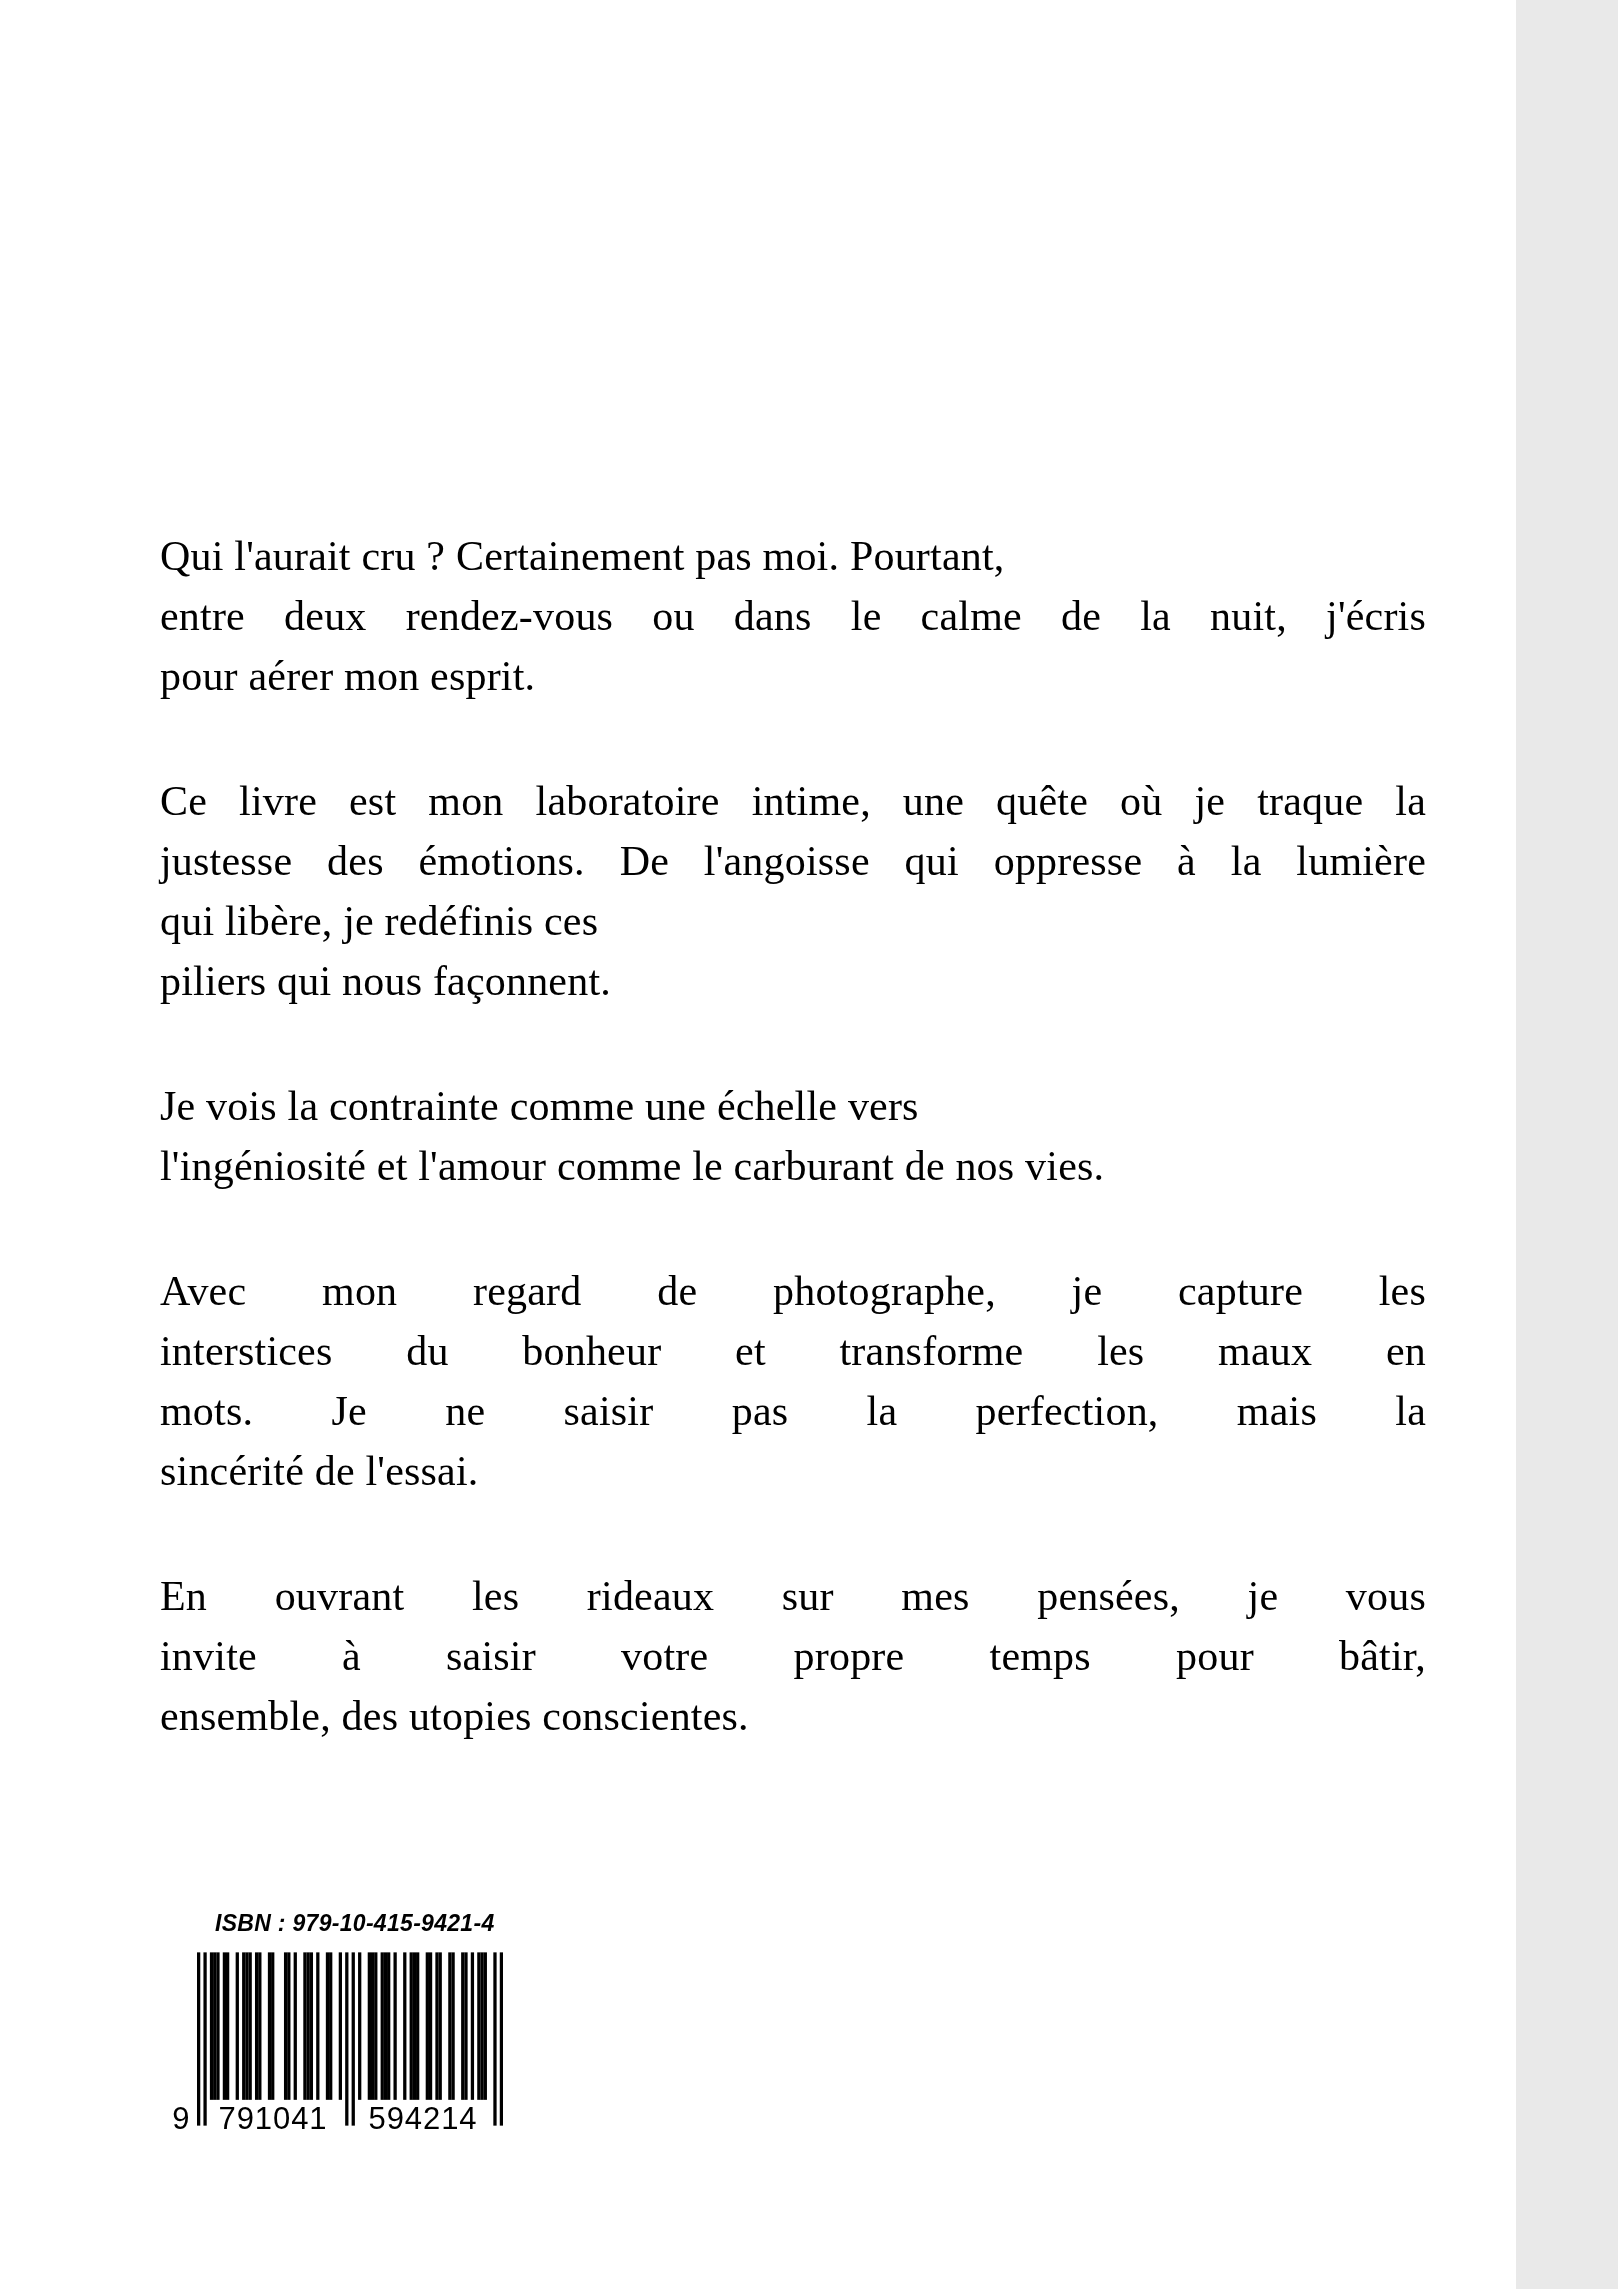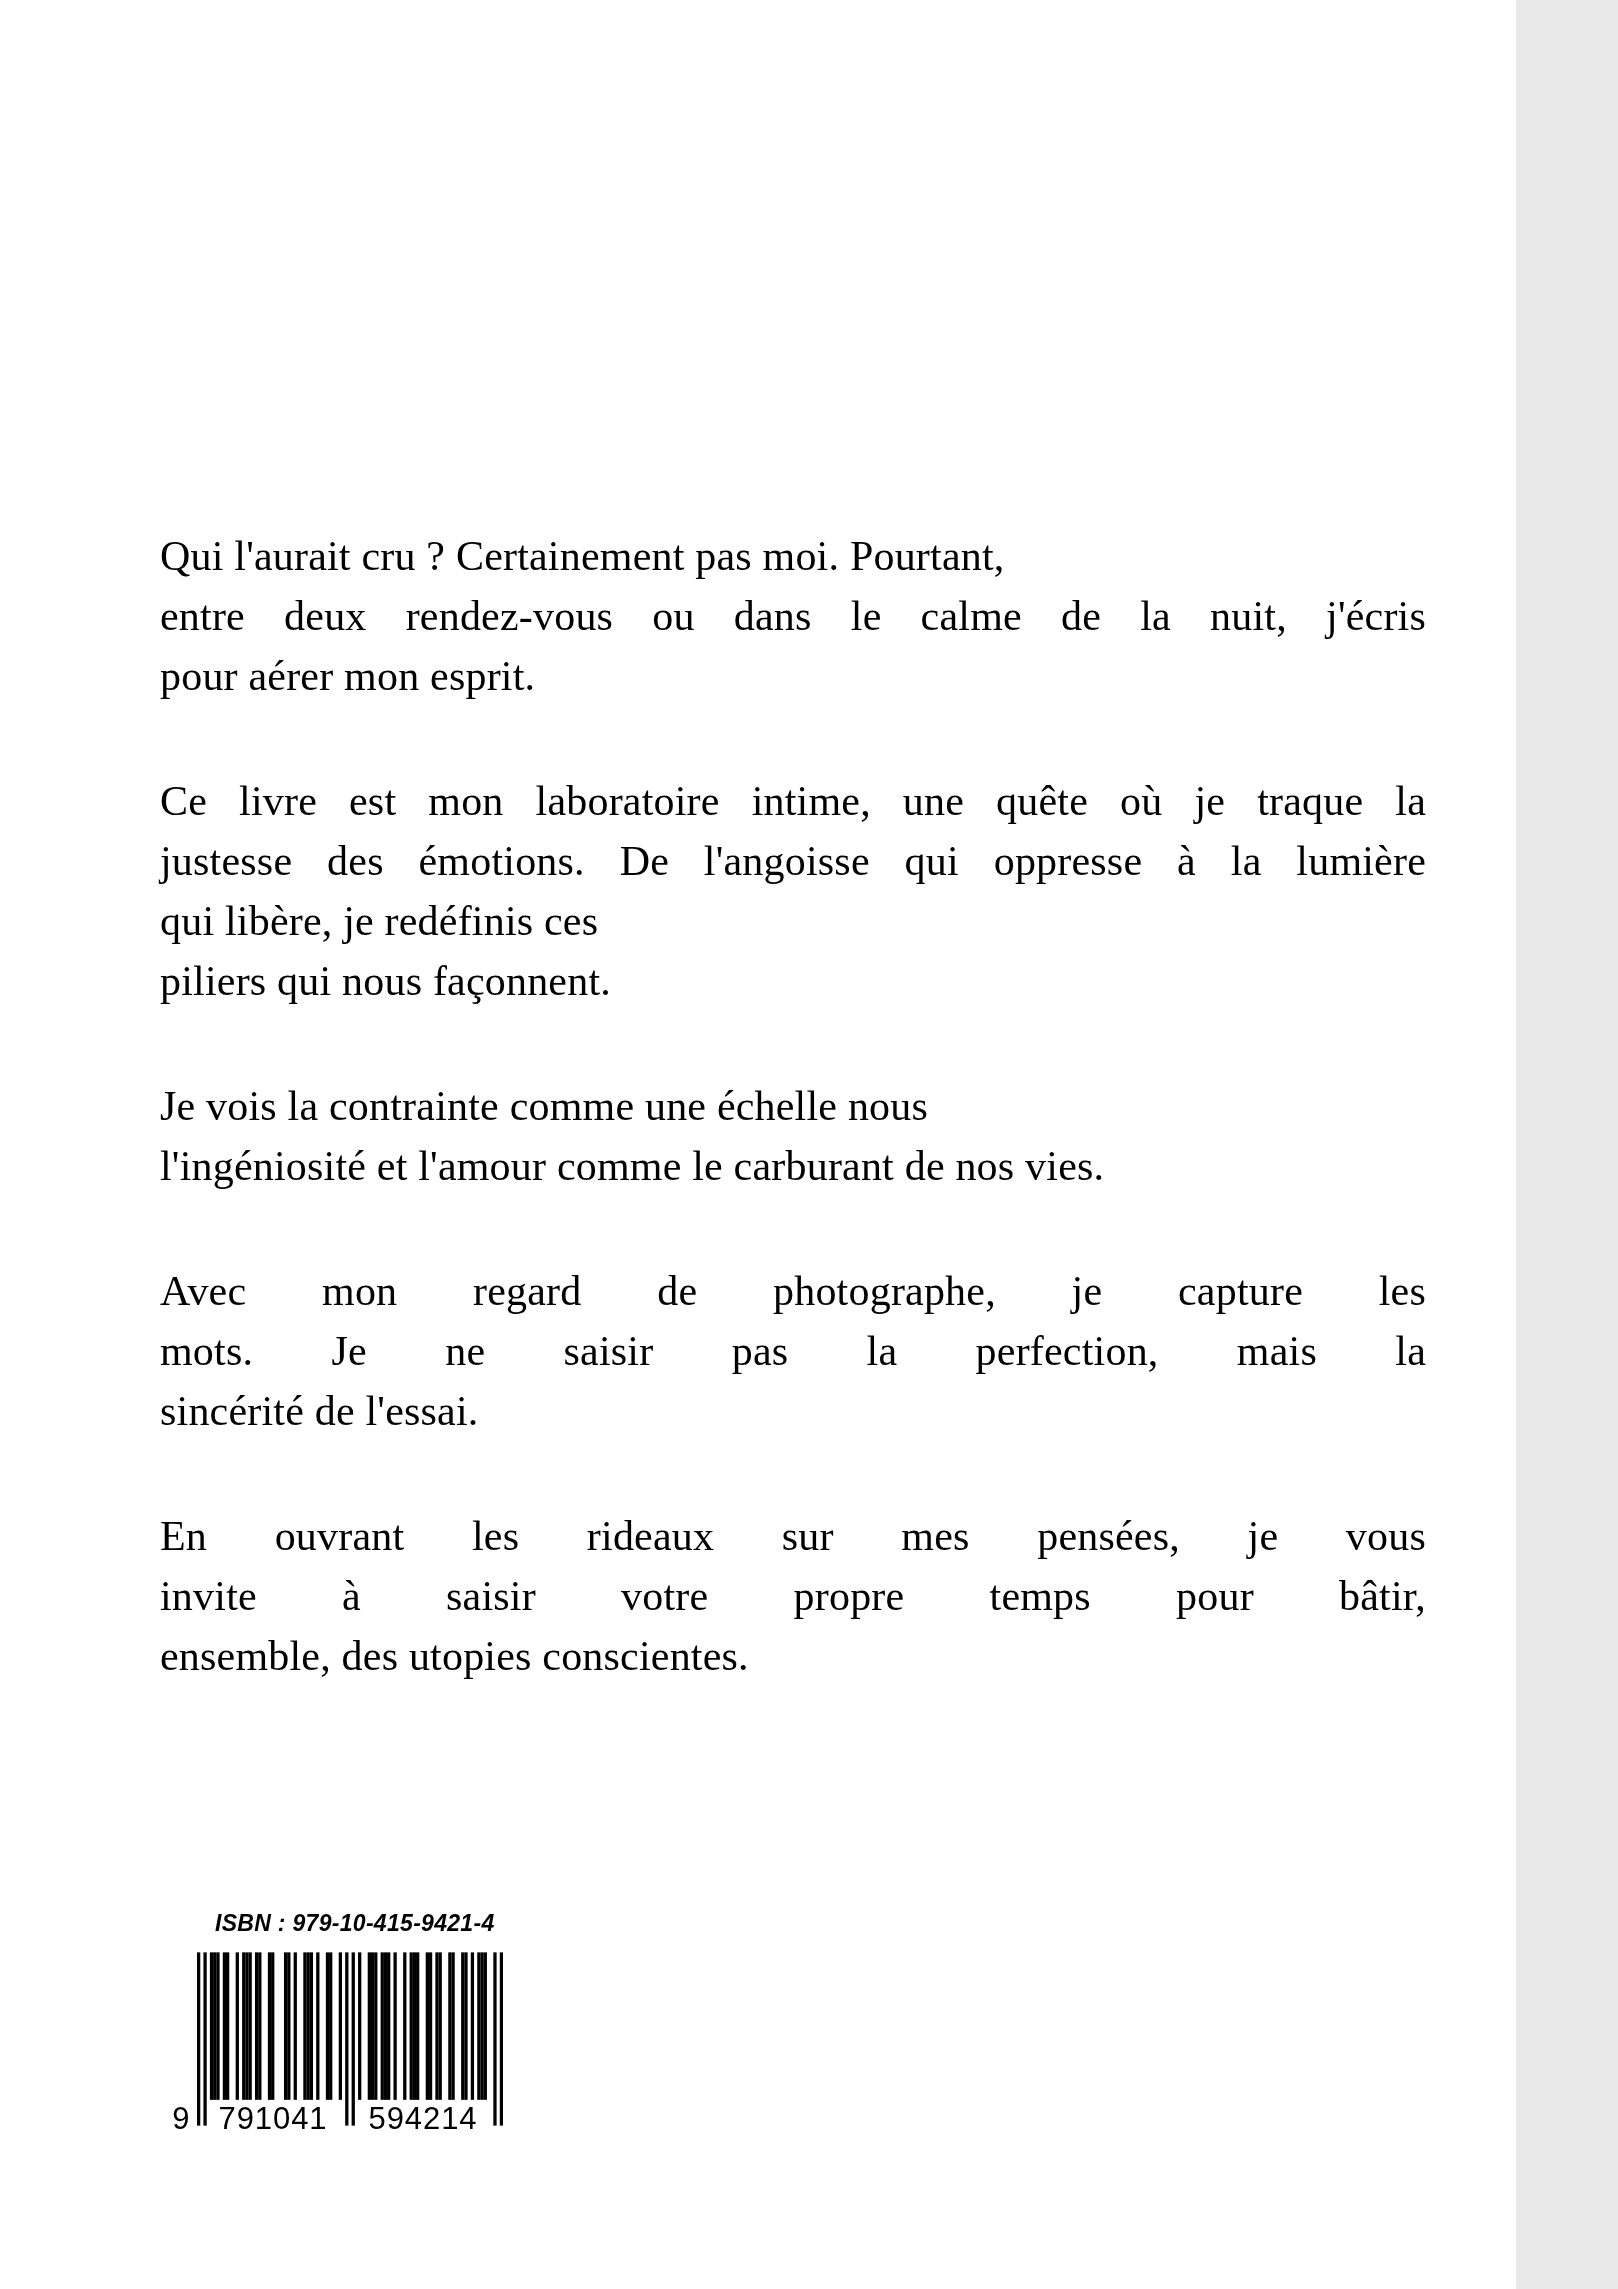--- a/index.html
+++ b/index.html
@@ -76,26 +76,27 @@
     </p>
 
     <p>
       <span class="line j">Ce livre est mon laboratoire intime, une quête où je traque la</span>
       <span class="line j">justesse des émotions. De l'angoisse qui oppresse à la lumière</span>
       <span class="line">qui libère, je redéfinis ces</span>
       <span class="line">piliers qui nous façonnent.</span>
     </p>
 
     <p>
-      <span class="line">Je vois la contrainte comme une échelle nous</span>
+      <span class="line">Je vois la contrainte comme une échelle vers</span>
       <span class="line">l'ingéniosité et l'amour comme le carburant de nos vies.</span>
     </p>
 
     <p>
       <span class="line j">Avec mon regard de photographe, je capture les</span>
+      <span class="line j">interstices du bonheur et transforme les maux en</span>
       <span class="line j">mots. Je ne saisir pas la perfection, mais la</span>
       <span class="line">sincérité de l'essai.</span>
     </p>
 
     <p>
       <span class="line j">En ouvrant les rideaux sur mes pensées, je vous</span>
       <span class="line j">invite à saisir votre propre temps pour bâtir,</span>
       <span class="line">ensemble, des utopies conscientes.</span>
     </p>
 

